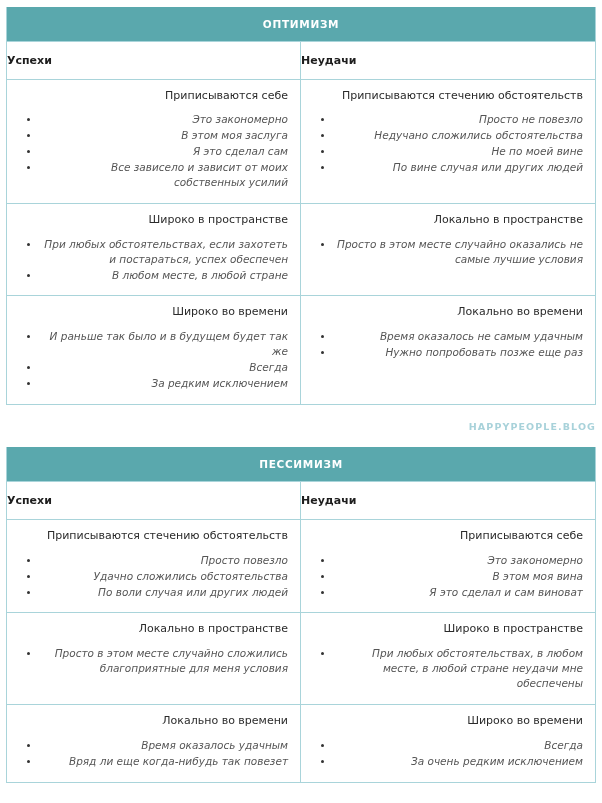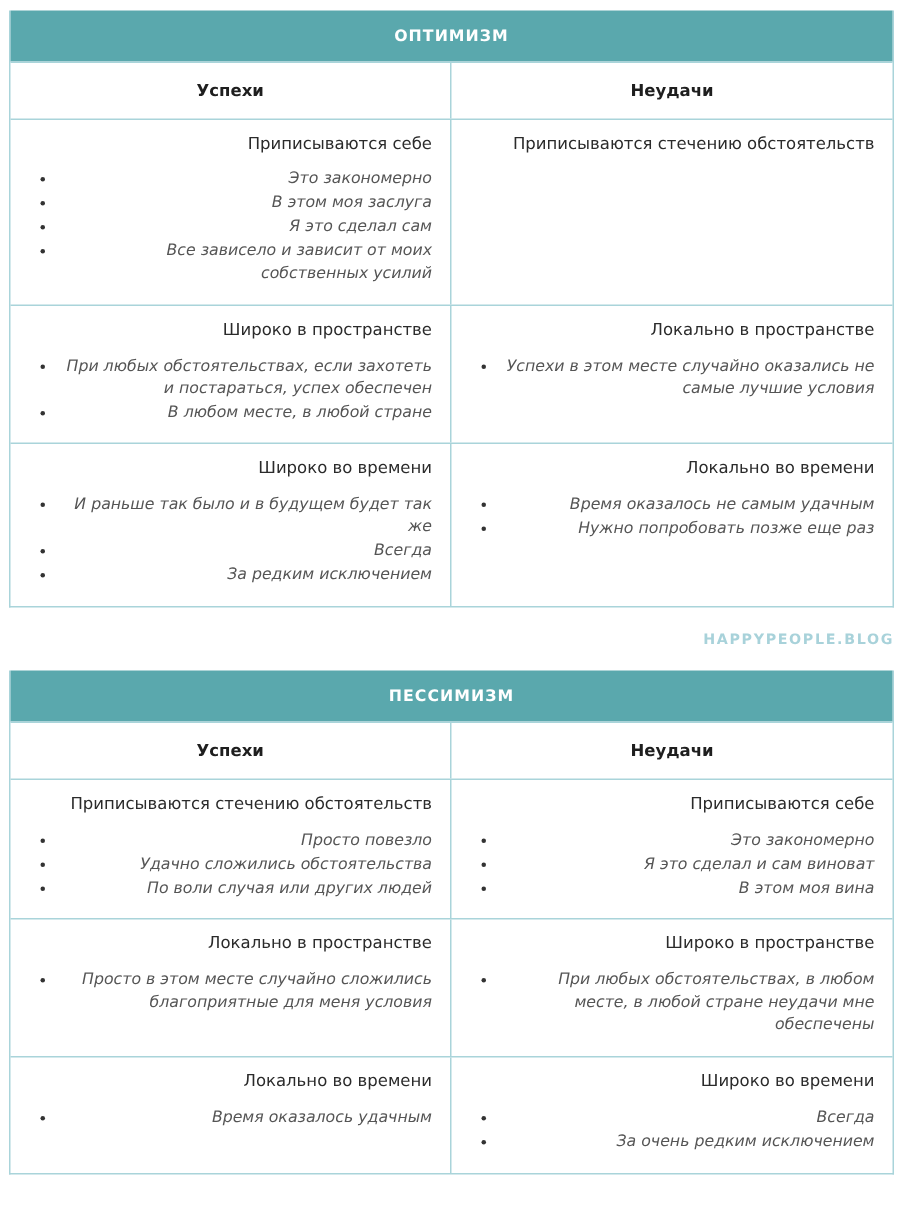--- a/index.html
+++ b/index.html
@@ -40,21 +40,21 @@
     line-height: 1;
   }
 
   .col-head-row {
     display: flex;
     border-top: 1px solid #a9d4da;
     border-bottom: 1px solid #a9d4da;
   }
   .col-head {
     flex: 1 1 50%;
-    text-align: center;
+    text-align: left;
     font-size: 11px;
     font-weight: bold;
     color: #1e1e1e;
     padding: 13px 0 13px 0;
     line-height: 1;
   }
   .col-head.left {
     border-right: 1px solid #a9d4da;
   }
 
@@ -135,35 +135,41 @@
         <div class="cell-heading">Приписываются себе</div>
         <ul class="cell-list">
           <li>Это закономерно</li>
           <li>В этом моя заслуга</li>
           <li>Я это сделал сам</li>
           <li>Все зависело и зависит от моих собственных усилий</li>
         </ul>
       </div>
       <div class="cell">
         <div class="cell-heading">Приписываются стечению обстоятельств</div>
+        <ul class="cell-list">
+          <li>Просто не повезло</li>
+          <li>Недучано сложились обстоятельства</li>
+          <li>Не по моей вине</li>
+          <li>По вине случая или других людей</li>
+        </ul>
       </div>
     </div>
 
     <div class="data-row">
       <div class="cell left">
         <div class="cell-heading">Широко в пространстве</div>
         <ul class="cell-list">
           <li>При любых обстоятельствах, если захотеть и постараться, успех обеспечен</li>
           <li>В любом месте, в любой стране</li>
         </ul>
       </div>
       <div class="cell">
         <div class="cell-heading">Локально в пространстве</div>
         <ul class="cell-list">
-          <li>Успехи в этом месте случайно оказались не самые лучшие условия</li>
+          <li>Просто в этом месте случайно оказались не самые лучшие условия</li>
         </ul>
       </div>
     </div>
 
     <div class="data-row">
       <div class="cell left">
         <div class="cell-heading">Широко во времени</div>
         <ul class="cell-list">
           <li>И раньше так было и в будущем будет так же</li>
           <li>Всегда</li>
@@ -196,22 +202,22 @@
         <ul class="cell-list">
           <li>Просто повезло</li>
           <li>Удачно сложились обстоятельства</li>
           <li>По воли случая или других людей</li>
         </ul>
       </div>
       <div class="cell">
         <div class="cell-heading">Приписываются себе</div>
         <ul class="cell-list">
           <li>Это закономерно</li>
+          <li>В этом моя вина</li>
           <li>Я это сделал и сам виноват</li>
-          <li>В этом моя вина</li>
         </ul>
       </div>
     </div>
 
     <div class="data-row">
       <div class="cell left">
         <div class="cell-heading">Локально в пространстве</div>
         <ul class="cell-list">
           <li>Просто в этом месте случайно сложились благоприятные для меня условия</li>
         </ul>
@@ -222,20 +228,21 @@
           <li>При любых обстоятельствах, в любом месте, в любой стране неудачи мне обеспечены</li>
         </ul>
       </div>
     </div>
 
     <div class="data-row">
       <div class="cell left">
         <div class="cell-heading">Локально во времени</div>
         <ul class="cell-list">
           <li>Время оказалось удачным</li>
+          <li>Вряд ли еще когда-нибудь так повезет</li>
         </ul>
       </div>
       <div class="cell">
         <div class="cell-heading">Широко во времени</div>
         <ul class="cell-list">
           <li>Всегда</li>
           <li>За очень редким исключением</li>
         </ul>
       </div>
     </div>

